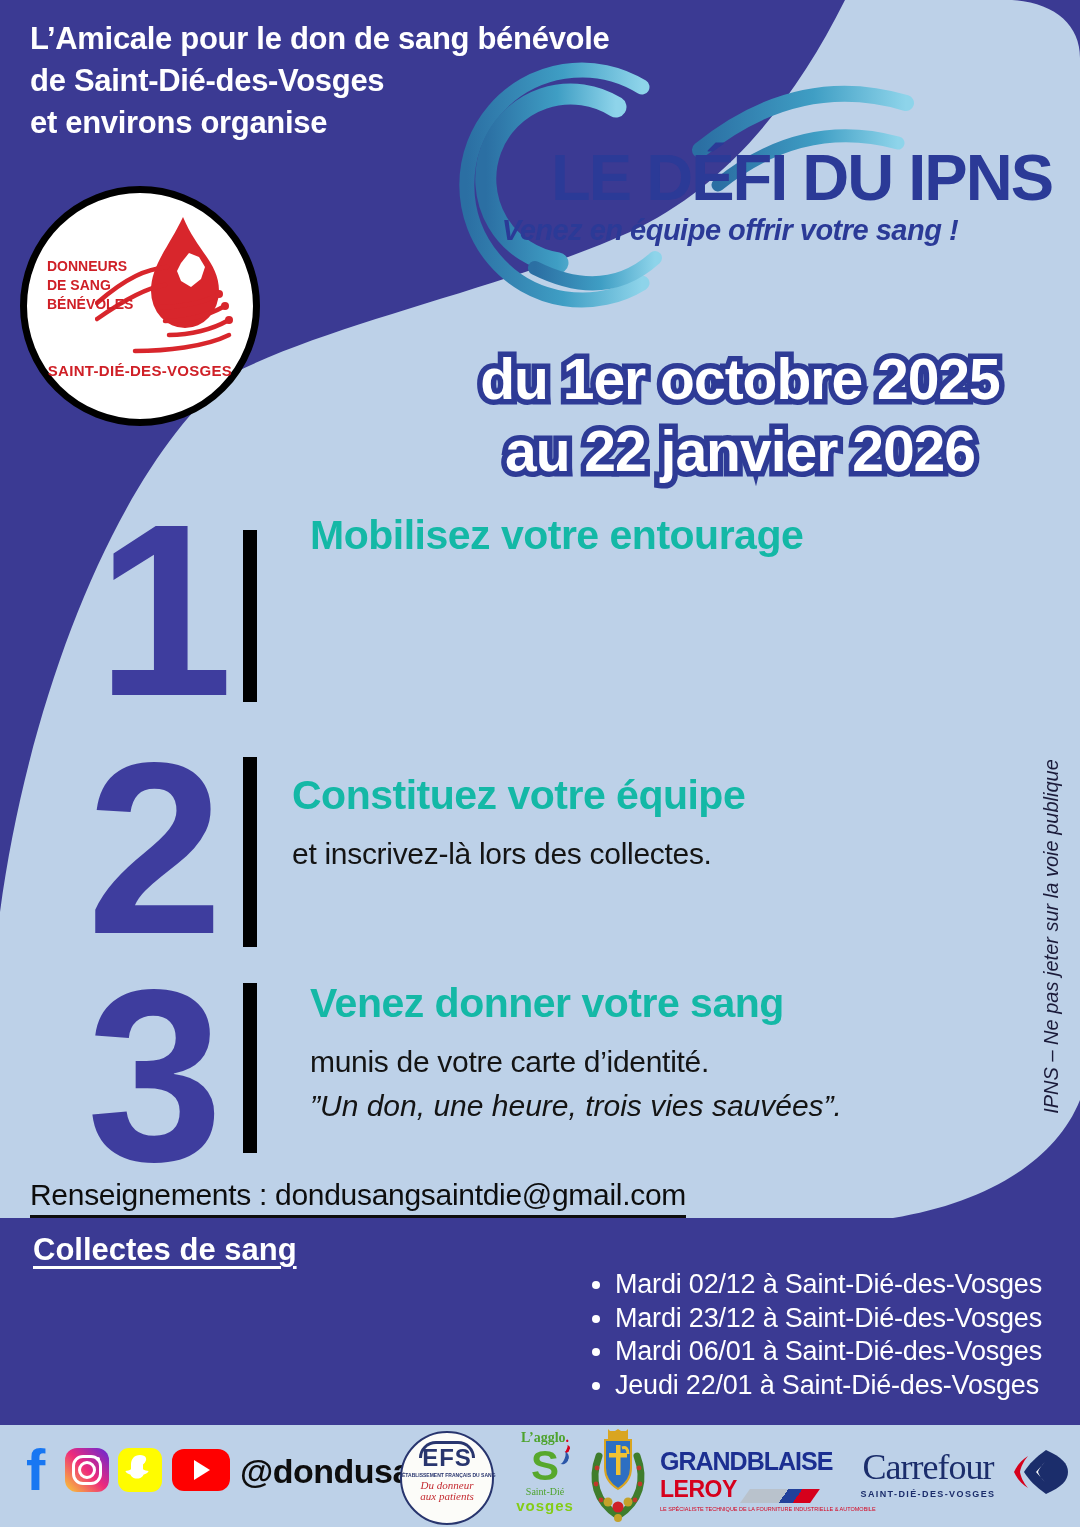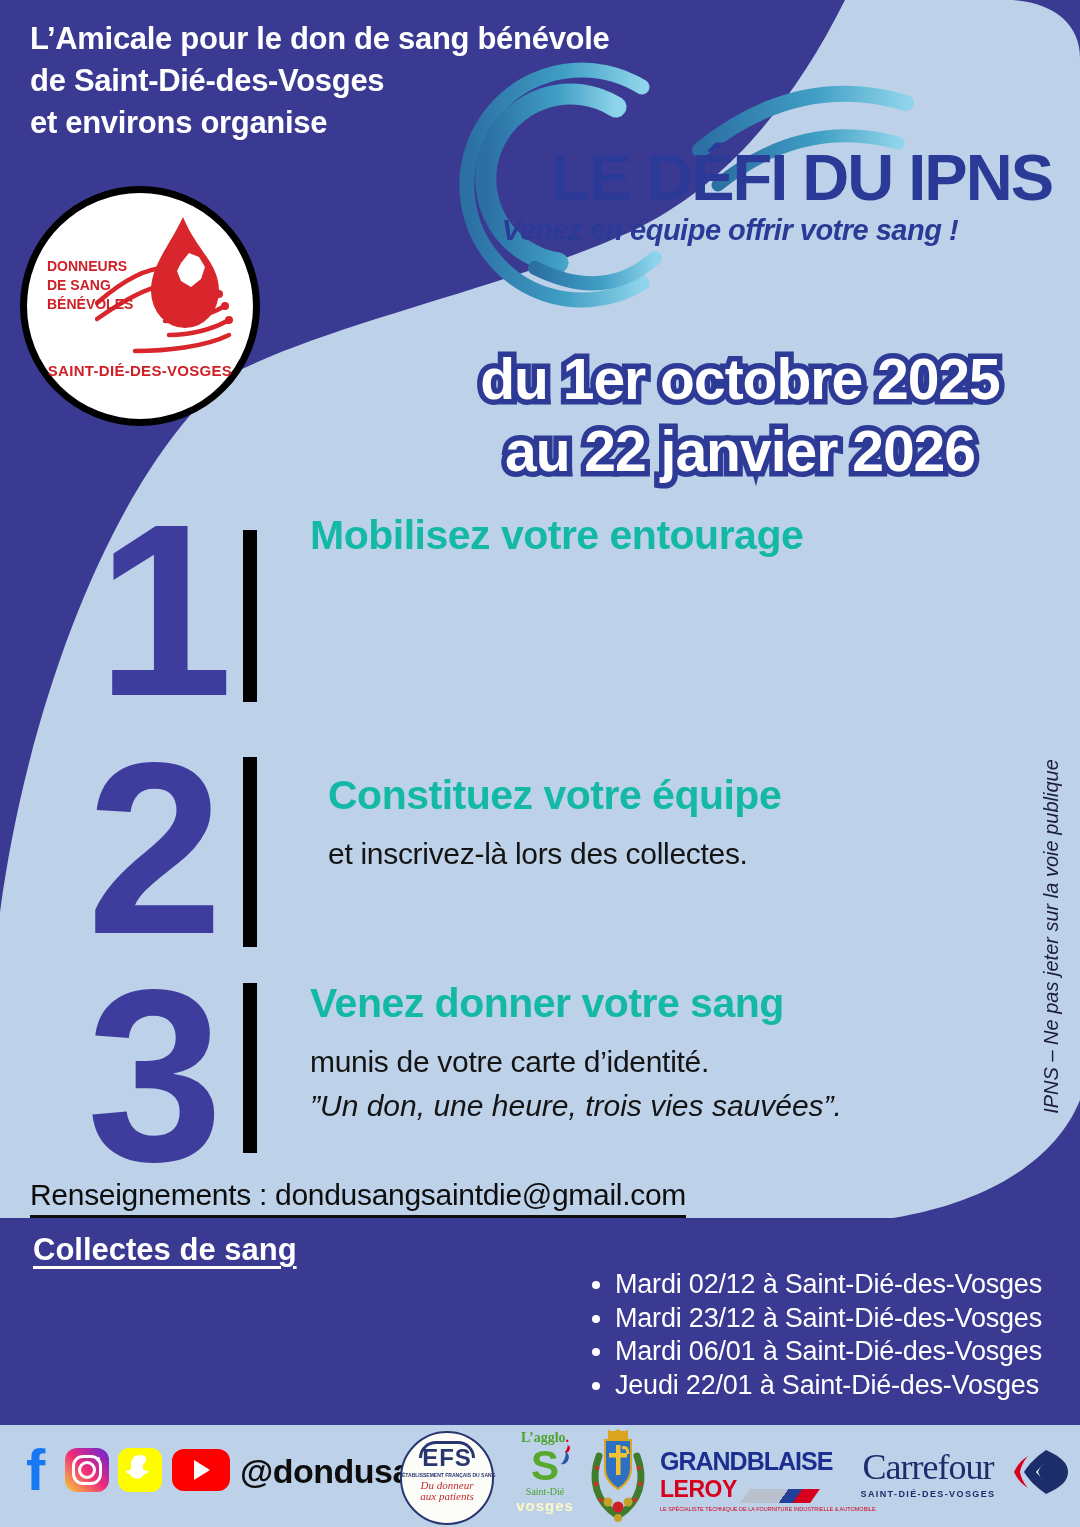--- a/index.html
+++ b/index.html
@@ -66,21 +66,21 @@
   .efs-sub { font-size:5px; font-weight:bold; color:#28356e; white-space:nowrap; }
   .efs-script { margin-top:2px; font-family:"Liberation Serif", serif; font-style:italic; font-size:11px; line-height:11px; color:#c42b31; }
 
   .agglo-logo { left:507px; top:1430px; width:76px; text-align:center; }
   .agglo-top { font-family:"Liberation Serif", serif; font-size:14px; font-weight:bold; color:#4ea32e; }
   .agglo-top .dot { color:#d6001c; }
   .agglo-letter { font-size:42px; line-height:40px; font-weight:900; color:#57a82c; }
   .agglo-accent { position:absolute; left:46px; top:20px; width:12px; height:14px; border-right:4px solid #2a56a8; border-radius:0 10px 10px 0; transform:rotate(20deg); }
   .agglo-accent2 { position:absolute; left:52px; top:14px; width:8px; height:8px; border-right:3px solid #d6001c; border-radius:0 8px 8px 0; transform:rotate(20deg); }
   .agglo-line1 { font-family:Liberation Serif, serif; font-size:10px; color:#4ea32e; }
-  .agglo-line2 { font-size:15px; font-weight:bold; color:#fef9c3; letter-spacing:1px; }
+  .agglo-line2 { font-size:15px; font-weight:bold; color:#84cc16; letter-spacing:1px; }
 
   .crest { left:588px; top:1428px; }
 
   .gb-logo { left:660px; top:1447px; width:185px; }
   .gb-line1 { font-size:25px; font-weight:900; color:#1c2f91; letter-spacing:-1px; }
   .gb-line2 { font-size:23px; font-weight:900; color:#d6001c; letter-spacing:-0.5px; display:flex; align-items:flex-end; }
   .gb-stripe { display:inline-block; width:70px; height:14px; margin-left:8px; background:linear-gradient(90deg,#b9c2cc 0 55%,#22409a 55% 75%,#d6001c 75%); transform:skewX(-35deg); }
   .gb-tagline { margin-top:3px; font-size:5.5px; color:#d6001c; white-space:nowrap; }
 
   .carrefour-logo { left:848px; top:1446px; width:160px; text-align:center; }
@@ -161,21 +161,21 @@
   </div>
 
   <div class="abs step-number" style="left:90px; top:520px;">1</div>
   <div class="abs step-bar" style="left:243px; top:530px; height:172px;"></div>
   <div class="abs" style="left:310px; top:512px;">
     <div class="step-heading">Mobilisez votre entourage</div>
   </div>
 
   <div class="abs step-number" style="left:80px; top:758px;">2</div>
   <div class="abs step-bar" style="left:243px; top:757px; height:190px;"></div>
-  <div class="abs" style="left:328px; top:772px;">
+  <div class="abs" style="left:292px; top:772px;">
     <div class="step-heading">Constituez votre équipe</div>
     <div class="step-body">et inscrivez-là lors des collectes.</div>
   </div>
 
   <div class="abs step-number" style="left:80px; top:985px;">3</div>
   <div class="abs step-bar" style="left:243px; top:983px; height:170px;"></div>
   <div class="abs" style="left:310px; top:980px;">
     <div class="step-heading">Venez donner votre sang</div>
     <div class="step-body">munis de votre carte d’identité.</div>
     <div class="step-quote">”Un don, une heure, trois vies sauvées”.</div>

